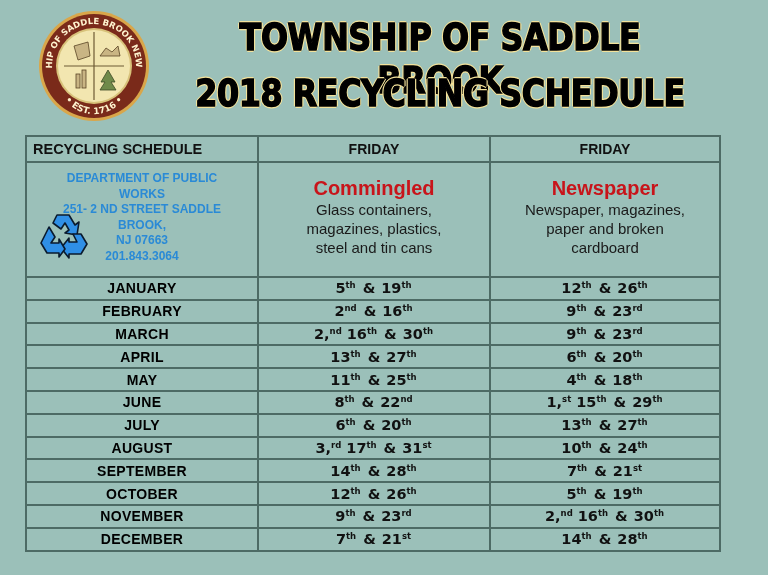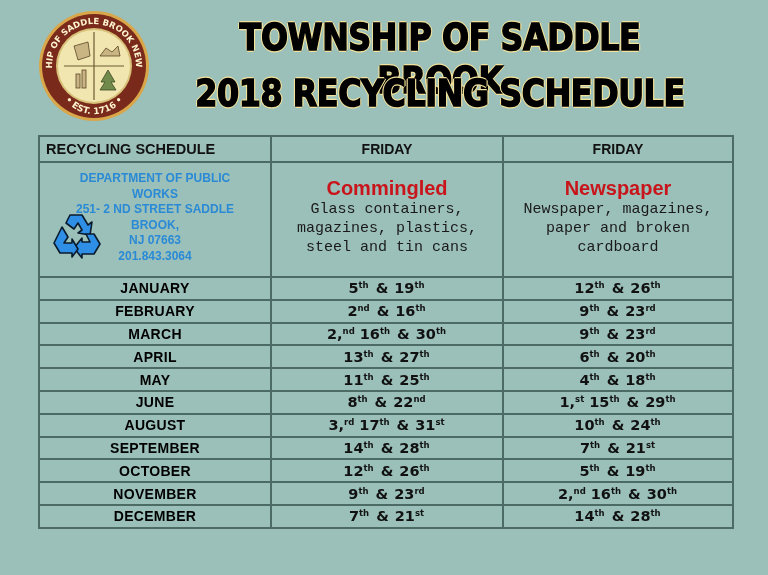--- a/index.html
+++ b/index.html
@@ -23,21 +23,21 @@
       letter-spacing: -0.5px;
       -webkit-text-stroke: 1.5px #000;
       text-shadow: 0 0 2px #f3e29b, 1px 1px 0 #f3e29b, -1px -1px 0 #f3e29b, 1px -1px 0 #f3e29b, -1px 1px 0 #f3e29b, 2px 0 0 #f3e29b, -2px 0 0 #f3e29b, 0 2px 0 #f3e29b, 0 -2px 0 #f3e29b;
       transform: scaleX(0.86);
       transform-origin: center;
     }
     .title.l1 { top: 16px; }
     .title.l2 { top: 72px; }
 
     table.sched {
-      position: absolute; left: 38px; top: 135px;
+      position: absolute; left: 25px; top: 135px;
       width: 694px;
       border-collapse: collapse;
       table-layout: fixed;
     }
     table.sched td, table.sched th {
       border: 2px solid #4d6b65;
       padding: 0;
       text-align: center;
       vertical-align: middle;
     }
@@ -62,21 +62,21 @@
     .recycle {
       position: absolute; left: 12px; top: 46px;
       width: 52px; height: 52px;
     }
     .cat-name {
       font-family: "Liberation Sans", sans-serif;
       font-weight: bold; font-size: 20px; color: #c8141a;
       line-height: 24px;
     }
     .cat-desc {
-      font-family: Liberation Mono, monospace;
+      font-family: Liberation Sans, sans-serif;
       font-size: 15px; color: #1a1a1a;
       line-height: 19px;
     }
     .info td.cat { vertical-align: top; padding-top: 13px; }
 
     .row td { height: 20.8px; }
     .month {
       font-family: "Liberation Sans", sans-serif;
       font-weight: bold; font-size: 14px; color: #000000;
       letter-spacing: 0.3px;
@@ -187,20 +187,25 @@
         <td class="month">MAY</td>
         <td class="dates"><span><span>11</span><sup>th</sup></span><span class="amp">&amp;</span><span><span>25</span><sup>th</sup></span></td>
         <td class="dates"><span><span>4</span><sup>th</sup></span><span class="amp">&amp;</span><span><span>18</span><sup>th</sup></span></td>
       </tr>
       <tr class="row">
         <td class="month">JUNE</td>
         <td class="dates"><span><span>8</span><sup>th</sup></span><span class="amp">&amp;</span><span><span>22</span><sup>nd</sup></span></td>
         <td class="dates"><span class="pre"><span>1,</span><sup>st</sup></span><span><span>15</span><sup>th</sup></span><span class="amp">&amp;</span><span><span>29</span><sup>th</sup></span></td>
       </tr>
       <tr class="row">
+        <td class="month">JULY</td>
+        <td class="dates"><span><span>6</span><sup>th</sup></span><span class="amp">&amp;</span><span><span>20</span><sup>th</sup></span></td>
+        <td class="dates"><span><span>13</span><sup>th</sup></span><span class="amp">&amp;</span><span><span>27</span><sup>th</sup></span></td>
+      </tr>
+      <tr class="row">
         <td class="month">AUGUST</td>
         <td class="dates"><span class="pre"><span>3,</span><sup>rd</sup></span><span><span>17</span><sup>th</sup></span><span class="amp">&amp;</span><span><span>31</span><sup>st</sup></span></td>
         <td class="dates"><span><span>10</span><sup>th</sup></span><span class="amp">&amp;</span><span><span>24</span><sup>th</sup></span></td>
       </tr>
       <tr class="row">
         <td class="month">SEPTEMBER</td>
         <td class="dates"><span><span>14</span><sup>th</sup></span><span class="amp">&amp;</span><span><span>28</span><sup>th</sup></span></td>
         <td class="dates"><span><span>7</span><sup>th</sup></span><span class="amp">&amp;</span><span><span>21</span><sup>st</sup></span></td>
       </tr>
       <tr class="row">

